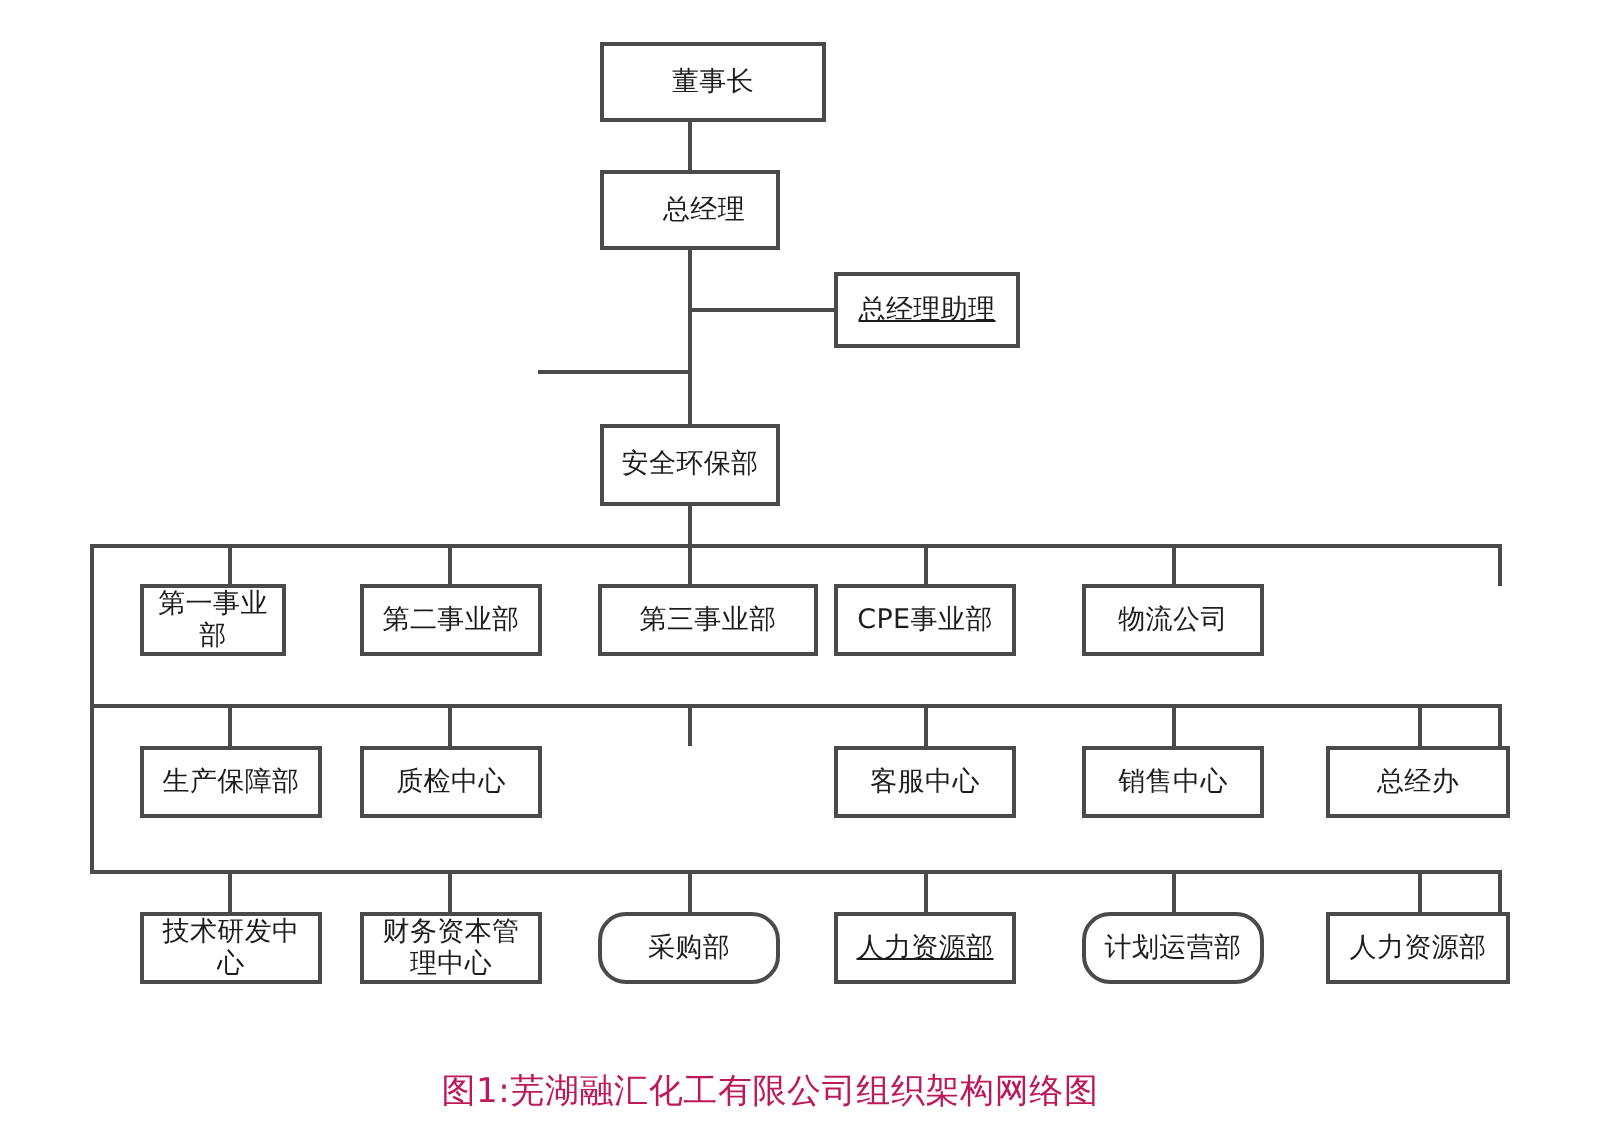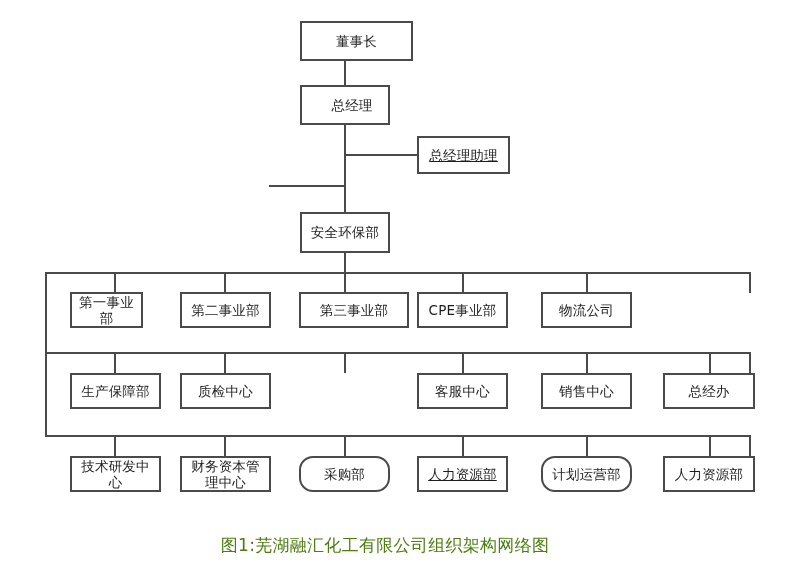--- a/index.html
+++ b/index.html
@@ -57,21 +57,21 @@
     width: 100%;
   }
   
   #caption {
     position: absolute;
     left: 0;
     top: 534px;
     width: 770px;
     text-align: center;
     font-size: 17px;
-    color: #4d7c0f;
+    color: #be185d;
     letter-spacing: 0.3px;
   }
 </style>
 </head>
 <body>
 
 <div id="page">
 
   <div id="chart">
 

